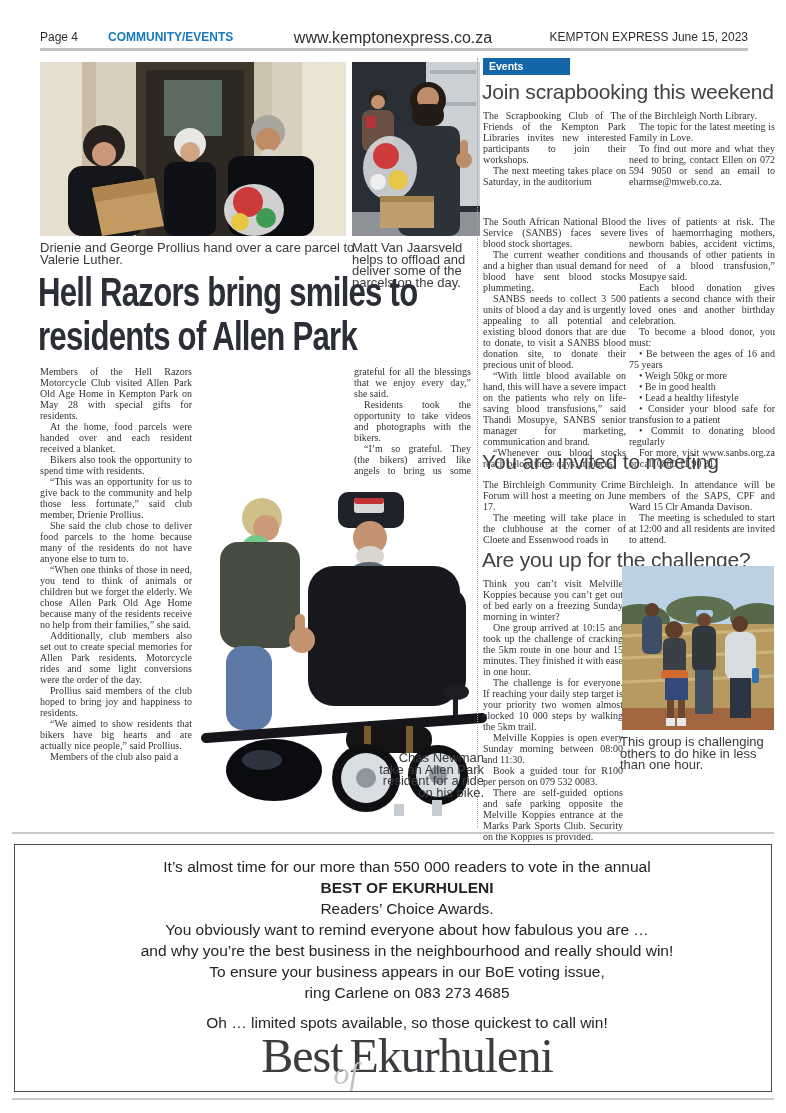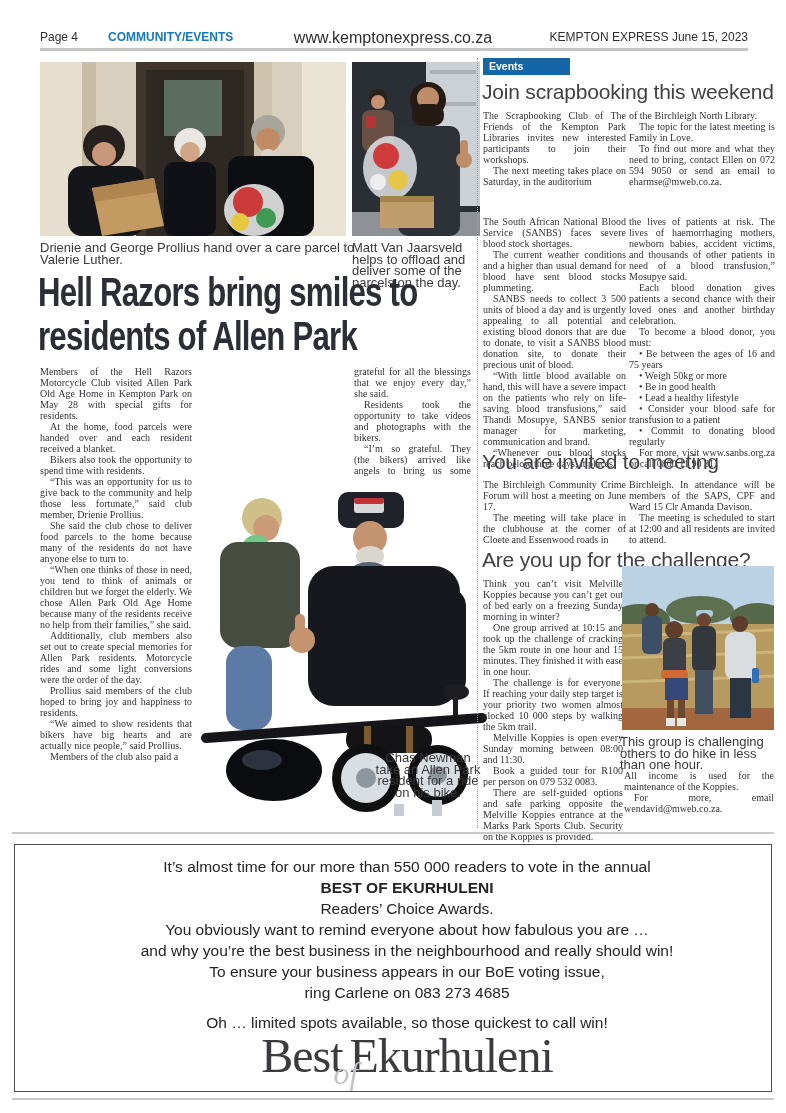--- a/index.html
+++ b/index.html
@@ -19,21 +19,21 @@
   
   .main-headline {
     font-weight:bold; font-size:41px; line-height:44px; letter-spacing:-1px;
     color:#2b2e36; width:600px; transform:scaleX(0.76); transform-origin:0 0;
     font-family:"Liberation Sans", sans-serif;
   }
   .serif {
     font-family:"Liberation Serif", serif; font-size:10px; line-height:11px;
     color:#303238; text-align:justify; white-space:pre-line;
   }
-  .cap-right { text-align:center; }
+  .cap-right { text-align:right; }
 
   
   .divider-v { border-left:1px dotted #9f9f9f; width:0; }
   .events-badge { background:#1565a9; color:#fff; font-weight:bold; font-size:10.5px;
     line-height:17px; padding-left:6px; }
   .art-headline { font-size:21px; color:#414146; letter-spacing:-0.2px; white-space:nowrap; }
 
   
   .ad-box { border:1px solid #4c4c4c; }
   .ad-line { text-align:center; font-size:15.5px; line-height:21px; color:#242428; width:100%; }
@@ -228,22 +228,20 @@
     <rect x="45" y="134" width="7" height="24" fill="#6c4830"></rect>
     <rect x="56" y="134" width="7" height="24" fill="#6c4830"></rect>
     <rect x="44" y="152" width="9" height="8" fill="#e8e8e8"></rect>
     <rect x="55" y="152" width="9" height="8" fill="#e8e8e8"></rect>
     <circle cx="118" cy="58" r="8" fill="#5c3c2a"></circle>
     <rect x="103" y="66" width="31" height="48" rx="9" fill="#dadde0"></rect>
     <rect x="108" y="112" width="21" height="40" fill="#2c3542"></rect>
     <rect x="130" y="102" width="7" height="15" rx="2" fill="#2f6fb3"></rect>
   </svg>
   <div class="abs caption" style="left:620px; top:736px; width:158px;">This group is challenging others to do hike in less than one hour.</div>
-  <div class="abs serif" style="left:624px; top:770px; width:150px;">All income is used for the maintenance of the Koppies.
- For more, email wendavid@mweb.co.za.</div>
 
   <div class="abs gray-rule" style="left:12px; top:832px; width:762px;"></div>
   <div class="abs ad-box" style="left:14px; top:844px; width:758px; height:248px;"></div>
 
   <div class="abs ad-line" style="left:14px; top:856px;">It’s almost time for our more than 550 000 readers to vote in the annual</div>
   <div class="abs ad-line bold" style="left:14px; top:877px;">BEST OF EKURHULENI</div>
   <div class="abs ad-line" style="left:14px; top:898px;">Readers’ Choice Awards.</div>
   <div class="abs ad-line" style="left:14px; top:919px;">You obviously want to remind everyone about how fabulous you are …</div>
   <div class="abs ad-line" style="left:14px; top:940px;">and why you’re the best business in the neighbourhood and really should win!</div>
   <div class="abs ad-line" style="left:14px; top:961px;">To ensure your business appears in our BoE voting issue,</div>

